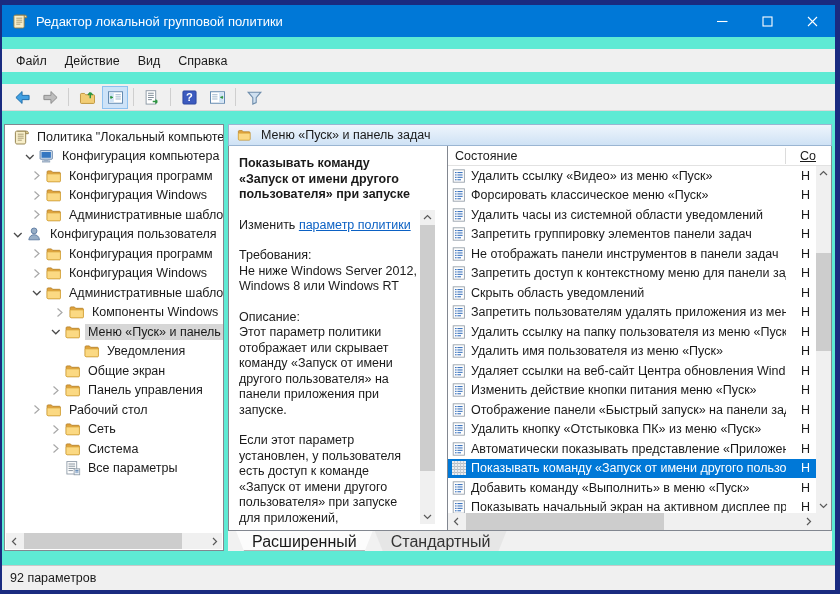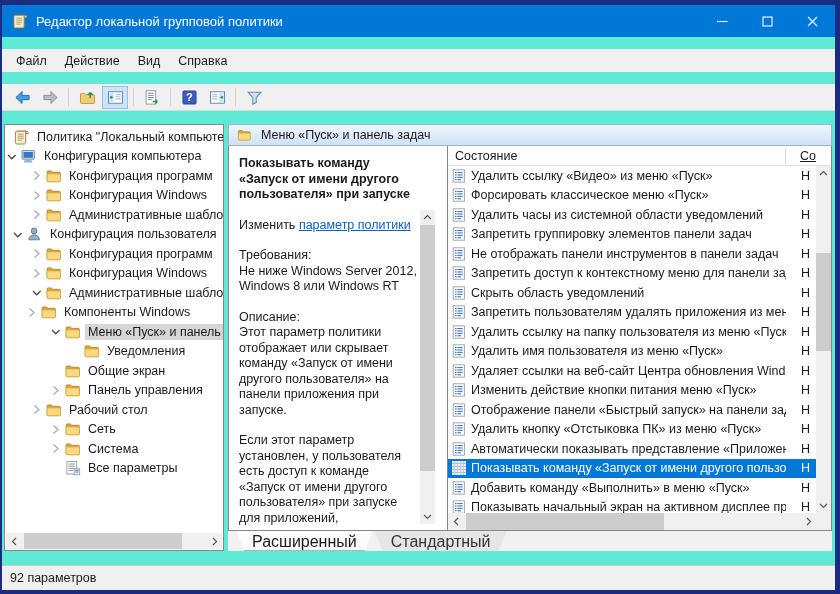--- a/index.html
+++ b/index.html
@@ -188,21 +188,21 @@
           <div class="tree-row" style="padding-left: 8px;">
             <span class="t-icon">
               <svg viewBox="0 0 16 16">
                 <path d="M4 2.2h9.2c.9 0 1.6.7 1.6 1.6v.9h-2.4z" fill="#e8d9a0" stroke="#8d7b45" stroke-width=".9"></path>
                 <path d="M2.8 2.2h9.4v11.2c0 .9-.7 1.6-1.6 1.6H3.5c-.9 0-1.6-.7-1.6-1.6V3.5c0-.7.4-1.3.9-1.3z" fill="#f7eec9" stroke="#8d7b45" stroke-width=".9"></path>
                 <path d="M4.3 5.2h5.9M4.3 7.2h5.9M4.3 9.2h5.9M4.3 11.2h4" stroke="#9b8f65" stroke-width=".8" fill="none"></path>
               </svg>
             </span>
             <span class="t-label">Политика "Локальный компьютер"</span>
           </div>
-          <div class="tree-row" style="padding-left: 0; text-align: right;">
+          <div class="tree-row" style="padding-left: 18px; text-align: right;">
             <span class="expander">
               <svg viewBox="0 0 13 13">
                 <path d="M3 5l3.8 3.8L10.6 5" fill="none" stroke="#4a4a4a" stroke-width="1.3"></path>
               </svg>
             </span>
             <span class="t-icon">
               <svg viewBox="0 0 16 16">
                 <rect x="1.6" y="2.6" width="12.2" height="8.6" rx=".6" fill="#dbe7f3" stroke="#5c7ca3" stroke-width=".9"></rect>
                 <rect x="3" y="4" width="9.4" height="5.8" fill="#3577c1"></rect>
                 <path d="M6 11.2h3.4l.5 1.6H5.5z" fill="#9db2c8"></path>
@@ -302,21 +302,21 @@
               </svg>
             </span>
             <span class="t-icon">
               <svg viewBox="0 0 16 16">
                 <path d="M1.6 3.8c0-.5.4-.9.9-.9h3.4l1.3 1.4H14c.5 0 .9.4.9.9v7.6c0 .5-.4.9-.9.9H2.5c-.5 0-.9-.4-.9-.9z" fill="#e0a33e" stroke="#b27d22" stroke-width=".8"></path>
                 <path d="M1.6 6h13.3v6.8c0 .5-.4.9-.9.9H2.5c-.5 0-.9-.4-.9-.9z" fill="#fbd983" stroke="#d8a93f" stroke-width=".7"></path>
               </svg>
             </span>
             <span class="t-label">Административные шаблоны</span>
           </div>
-          <div class="tree-row" style="padding-left: 20px;">
+          <div class="tree-row" style="padding-left: 48px;">
             <span class="expander">
               <svg viewBox="0 0 13 13">
                 <path d="M4.5 2.5 9 6.5l-4.5 4" fill="none" stroke="#a8a8a8" stroke-width="1.2"></path>
               </svg>
             </span>
             <span class="t-icon">
               <svg viewBox="0 0 16 16">
                 <path d="M1.6 3.8c0-.5.4-.9.9-.9h3.4l1.3 1.4H14c.5 0 .9.4.9.9v7.6c0 .5-.4.9-.9.9H2.5c-.5 0-.9-.4-.9-.9z" fill="#e0a33e" stroke="#b27d22" stroke-width=".8"></path>
                 <path d="M1.6 6h13.3v6.8c0 .5-.4.9-.9.9H2.5c-.5 0-.9-.4-.9-.9z" fill="#fbd983" stroke="#d8a93f" stroke-width=".7"></path>
               </svg>

